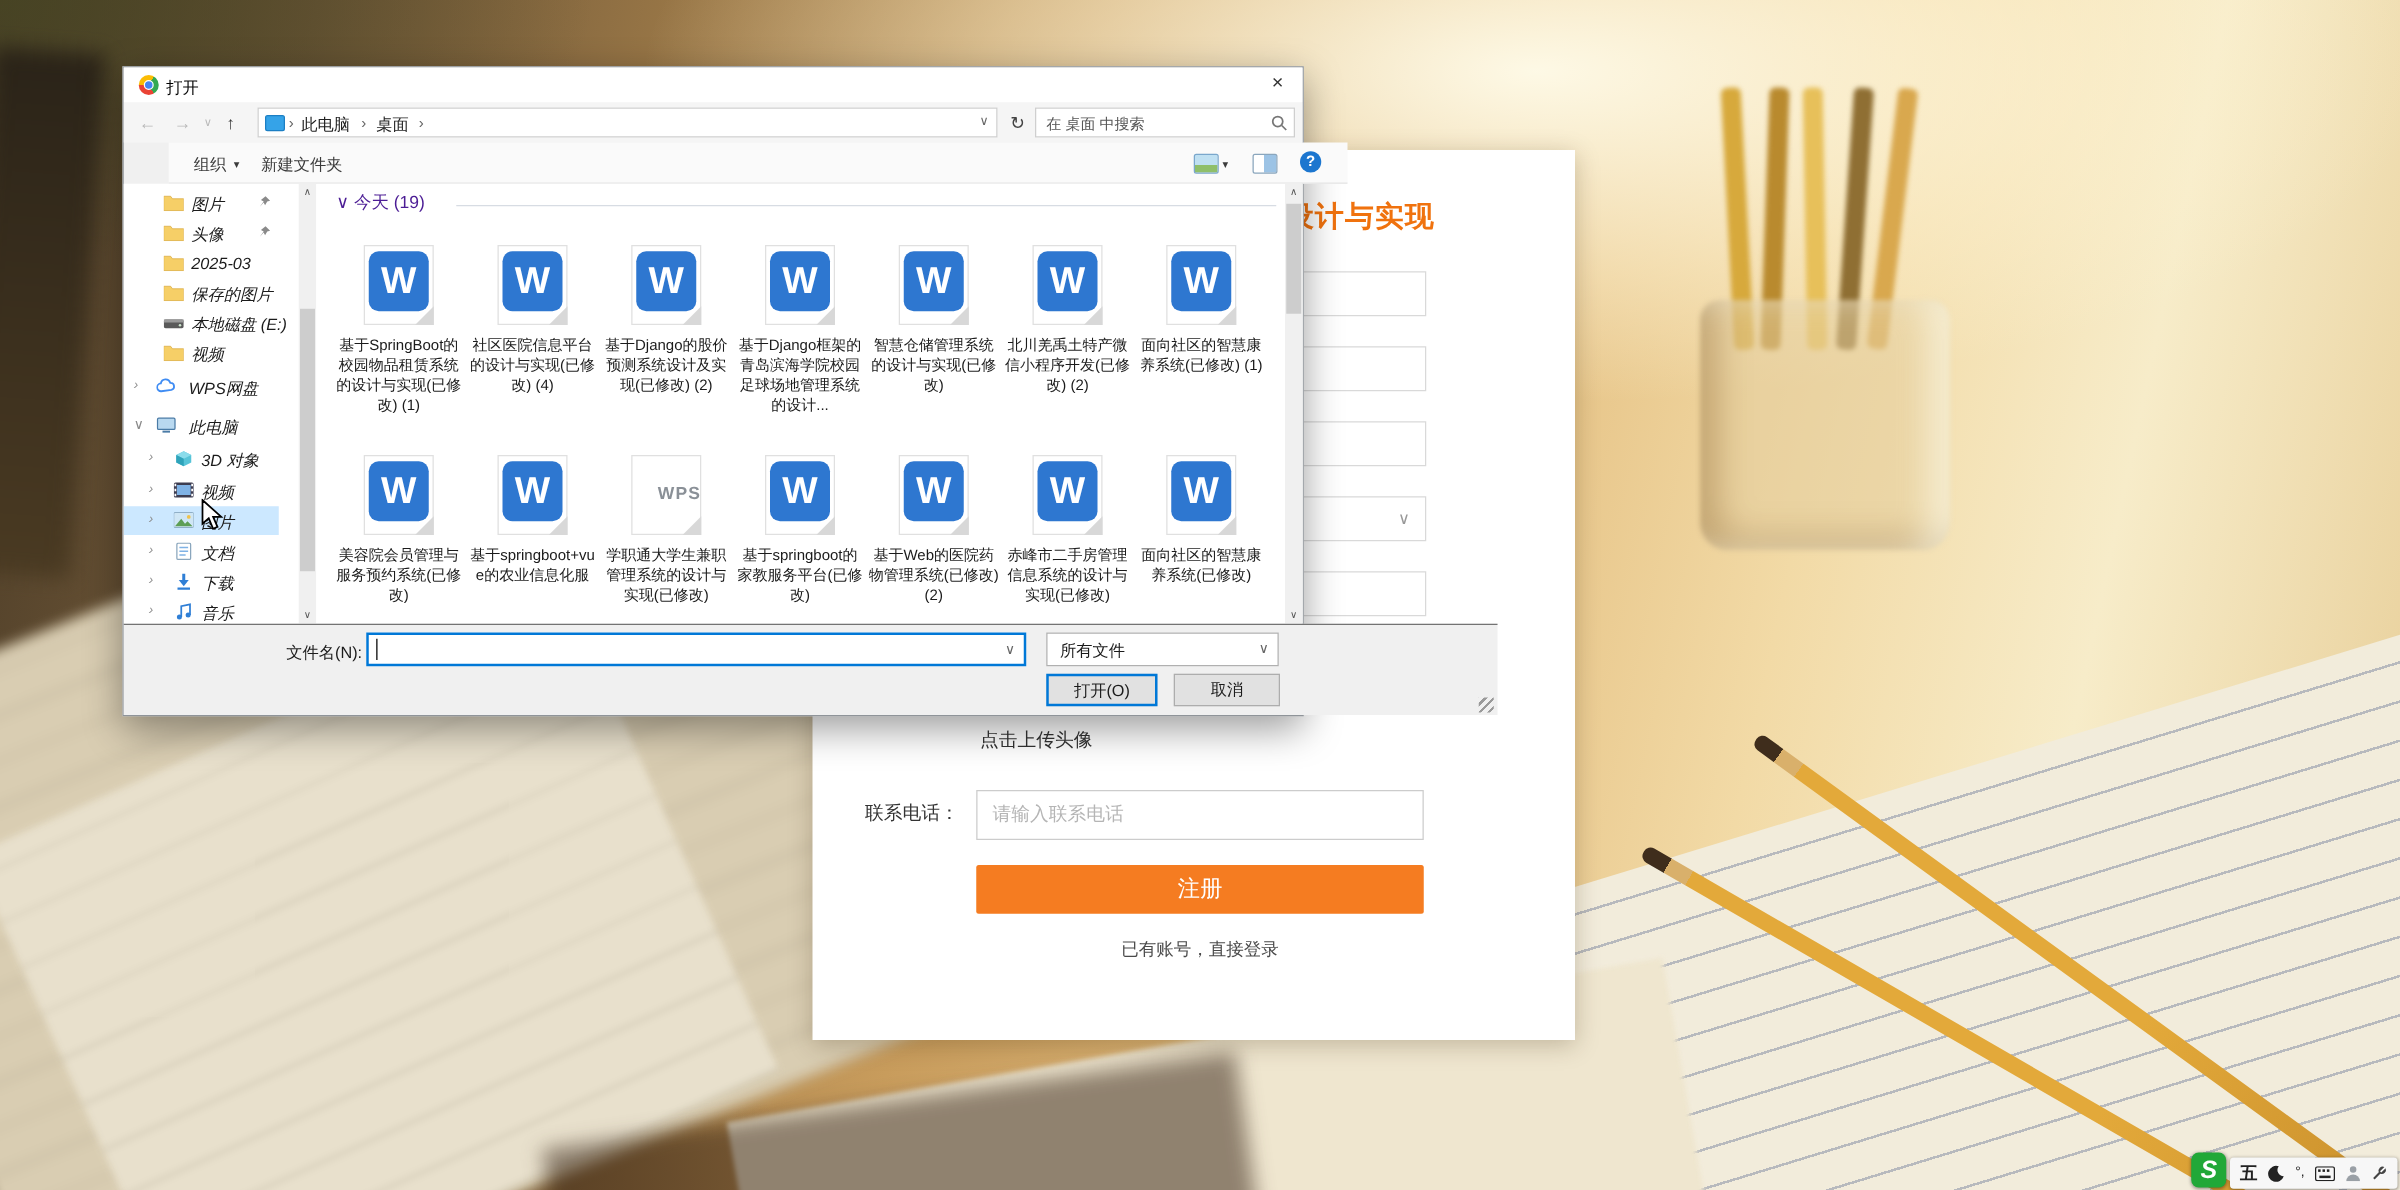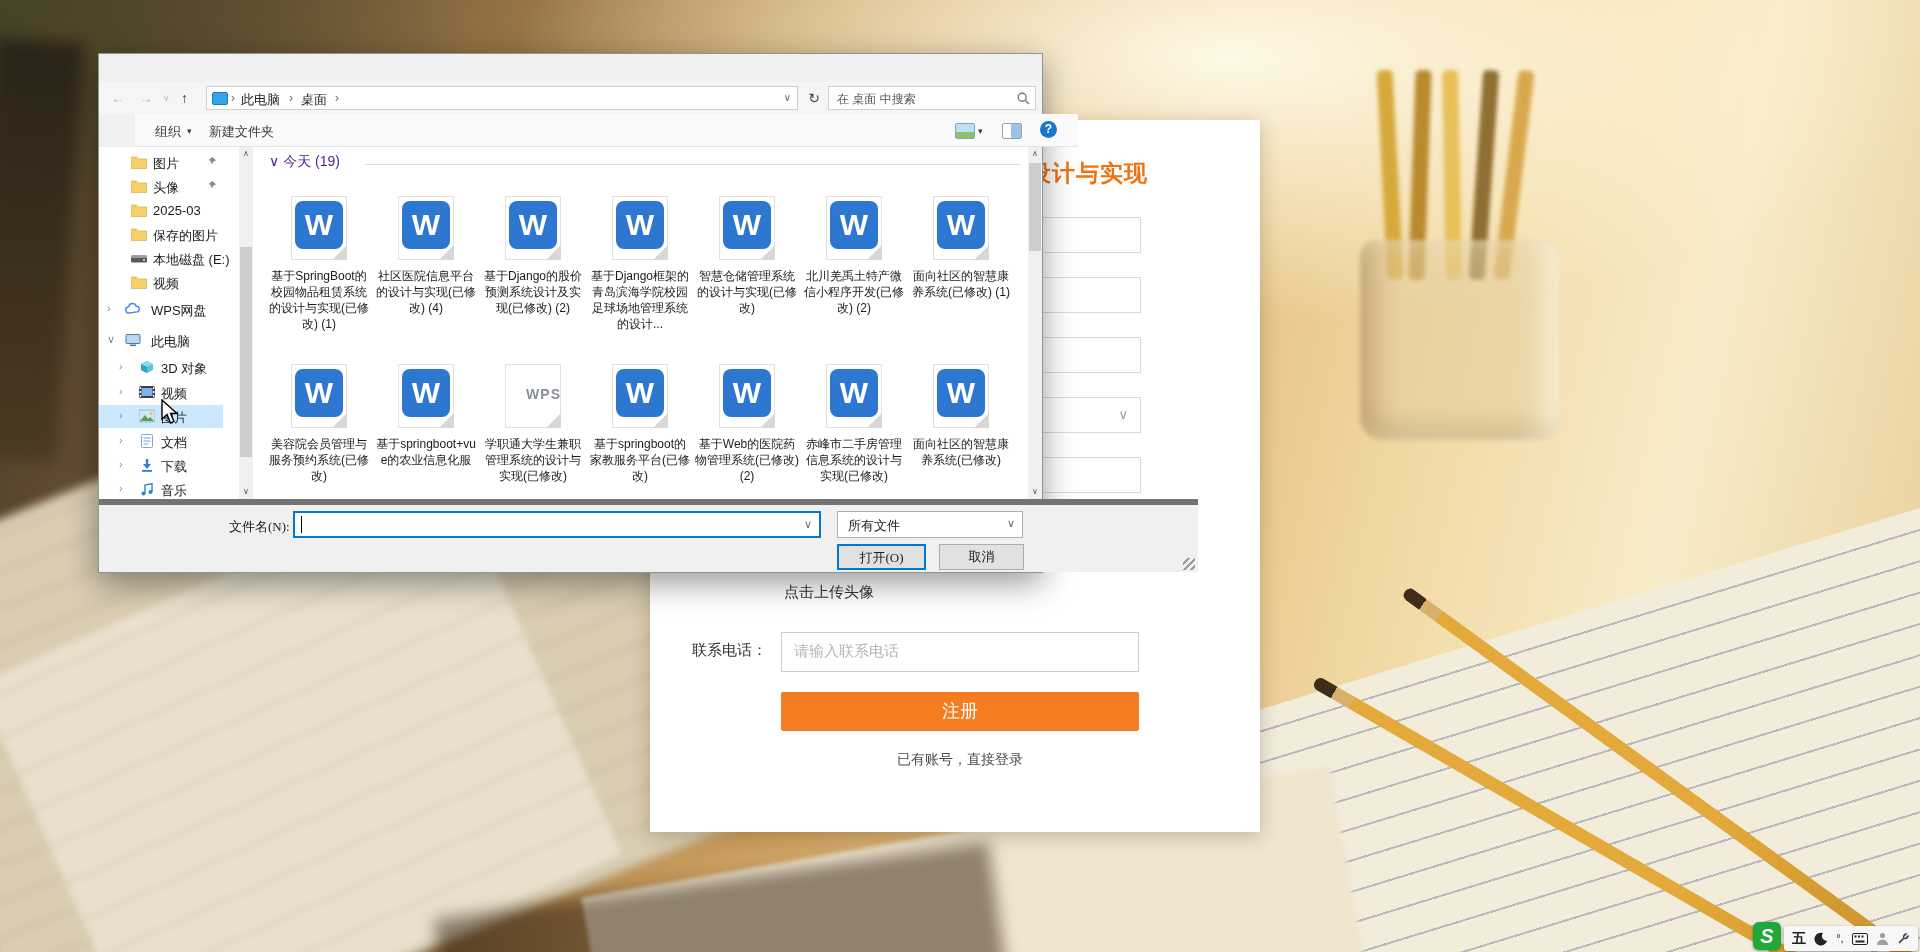--- a/index.html
+++ b/index.html
@@ -72,21 +72,21 @@
   .viewico{left:820px;top:9px;width:18px;height:14px;border:1px solid #7aa7cc;border-radius:2px;
     background:linear-gradient(180deg,#bfe0f2 0 60%,#8fbf6a 60% 100%);}
   .paneico{left:867px;top:9px;width:18px;height:14px;border:1px solid #8aa6bd;border-radius:2px;
     background:linear-gradient(90deg,#fff 0 45%,#9cc3e5 45% 100%);}
   .helpico{left:905px;top:7px;width:17px;height:17px;border-radius:50%;background:#1c76cf;color:#fff;
     font-size:12px;font-weight:bold;text-align:center;line-height:17px;}
   .dlgbody{left:0;top:93px;width:943px;height:352px;background:#fff;overflow:hidden;}
 
   
   .sidebar{left:0;top:0;width:154px;height:352px;background:#fff;overflow:hidden;}
-  .sitem{position:absolute;left:0;width:124px;height:23px;font-size:13px;color:#1b1b1b;cursor:pointer;}
+  .sitem{position:absolute;left:0;width:124px;height:23px;font-size:13px;color:#1b1b1b;cursor:pointer;font-style:italic;}
   .sitem.hov{background:#cce8ff;}
   .slabel{position:absolute;top:4px;white-space:nowrap;}
   .sexp{position:absolute;top:4px;font-size:11px;color:#8a8a8a;}
   .sico{position:absolute;top:4px;width:16px;height:14px;}
   .pin{position:absolute;right:6px;top:5px;}
   .sbar{left:140px;top:0;width:14px;height:352px;background:#f0f0f0;}
   .sbar-arrow{position:absolute;left:0;width:14px;height:14px;font-size:8px;color:#555;text-align:center;line-height:14px;}
   .sbar-thumb{position:absolute;left:1px;width:12px;background:#cdcdcd;}
 
   
@@ -98,21 +98,21 @@
   .ficon{position:relative;width:56px;height:64px;margin:5px auto 0 auto;}
   .fpage{position:absolute;inset:0;background:#fff;border:1px solid #e0e0e0;box-sizing:border-box;}
   .ffold{position:absolute;right:0;bottom:0;width:0;height:0;border-style:solid;
     border-width:0 0 15px 15px;border-color:transparent transparent #d8d8d8 transparent;}
   .fbadge{position:absolute;left:4px;top:5px;width:48px;height:48px;background:#2e77d0;border-radius:8px;
     color:#fff;font-weight:bold;font-size:30px;text-align:center;line-height:48px;}
   .fwps{position:absolute;left:0;top:22px;width:100%;text-align:right;color:#8a9097;font-weight:bold;font-size:14px;letter-spacing:1px;}
   .fname{margin-top:8px;font-size:12px;line-height:16px;text-align:center;color:#1b1b1b;word-break:break-all;}
 
   
-  .bottombar{left:0;top:445px;width:1099px;height:73px;background:#f0f0f0;border-top:6px solid #737373;box-sizing:border-box;font-family:Liberation Serif, serif;}
+  .bottombar{left:0;top:445px;width:1099px;height:73px;background:#f0f0f0;border-top:1px solid #737373;box-sizing:border-box;}
   .fn-label{left:130px;top:13px;font-size:13px;color:#1b1b1b;}
   .fn-input{left:194px;top:6px;width:528px;height:27px;background:#fff;border:2px solid #0078d7;box-sizing:border-box;}
   .fn-caret{position:absolute;left:6px;top:3px;width:1px;height:17px;background:#000;}
   .fn-combo-caret{position:absolute;right:7px;top:5px;font-size:11px;color:#666;}
   .ft-select{left:738px;top:6px;width:186px;height:27px;background:#fff;border:1px solid #b0b0b0;box-sizing:border-box;cursor:pointer;}
   .ft-txt{position:absolute;left:10px;top:5px;font-size:13px;color:#1b1b1b;}
   .btn{position:absolute;top:39px;height:26px;background:#e1e1e1;font-size:13px;color:#1b1b1b;
     text-align:center;line-height:24px;box-sizing:border-box;cursor:pointer;}
   .btn-open{left:738px;width:89px;border:2px solid #0078d7;}
   .btn-cancel{left:840px;width:85px;border:1px solid #adadad;}
@@ -164,20 +164,25 @@
   <div class="abs reg-hint">点击上传头像</div>
   <div class="abs reg-label">联系电话：</div>
   <div class="abs reg-input">
     <span class="reg-placeholder">请输入联系电话</span>
   </div>
   <div class="abs reg-btn">注册</div>
   <div class="abs reg-link">已有账号，直接登录</div>
 
   <div class="abs dialog">
 
+    <div class="abs titlebar">
+      <div class="abs chrome-ico"></div>
+      <div class="abs dlg-title">打开</div>
+      <div class="abs close-x">×</div>
+    </div>
 
     <div class="abs navbar">
       <span class="abs nav-glyph" style="left:12px;">←</span>
       <span class="abs nav-glyph" style="left:40px;">→</span>
       <span class="abs nav-glyph" style="left:64px;font-size:9px;top:11px;">∨</span>
       <span class="abs nav-glyph dark" style="left:82px;">↑</span>
       <div class="abs crumbbox">
         <div class="abs crumb-ico"></div>
         <span class="abs crumb-sep" style="left:24px;">›</span>
         <span class="abs crumb-txt" style="left:34px;">此电脑</span>

